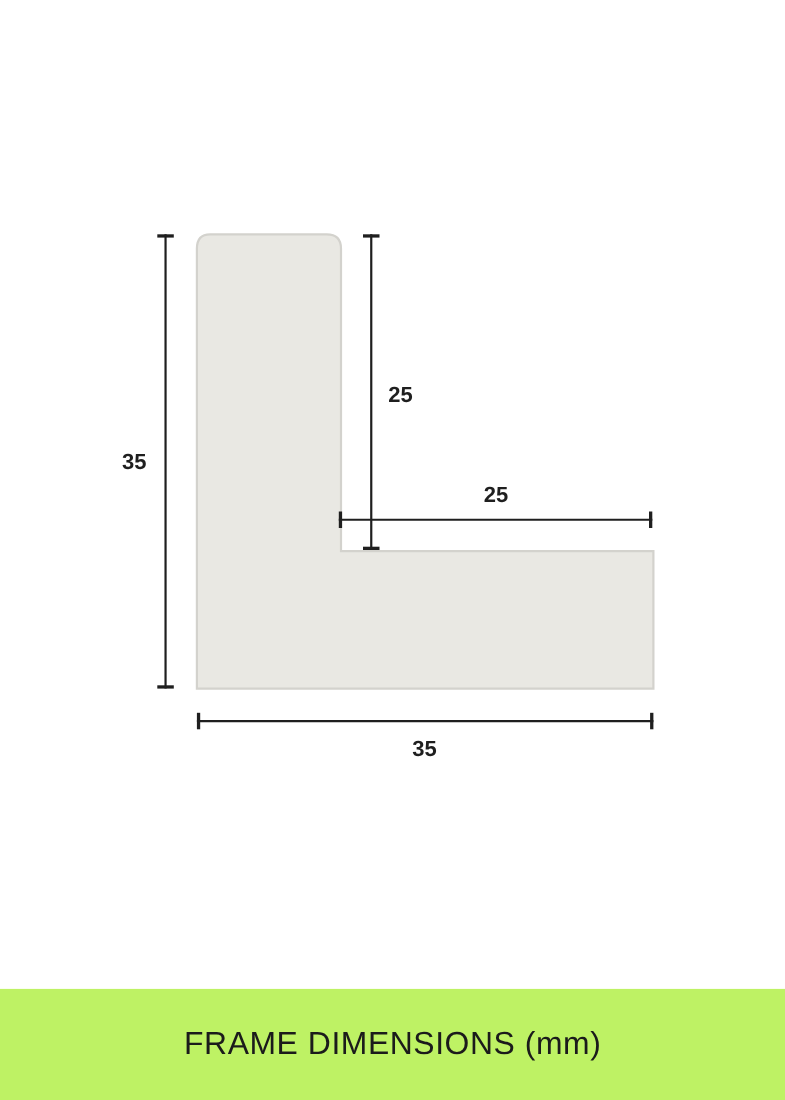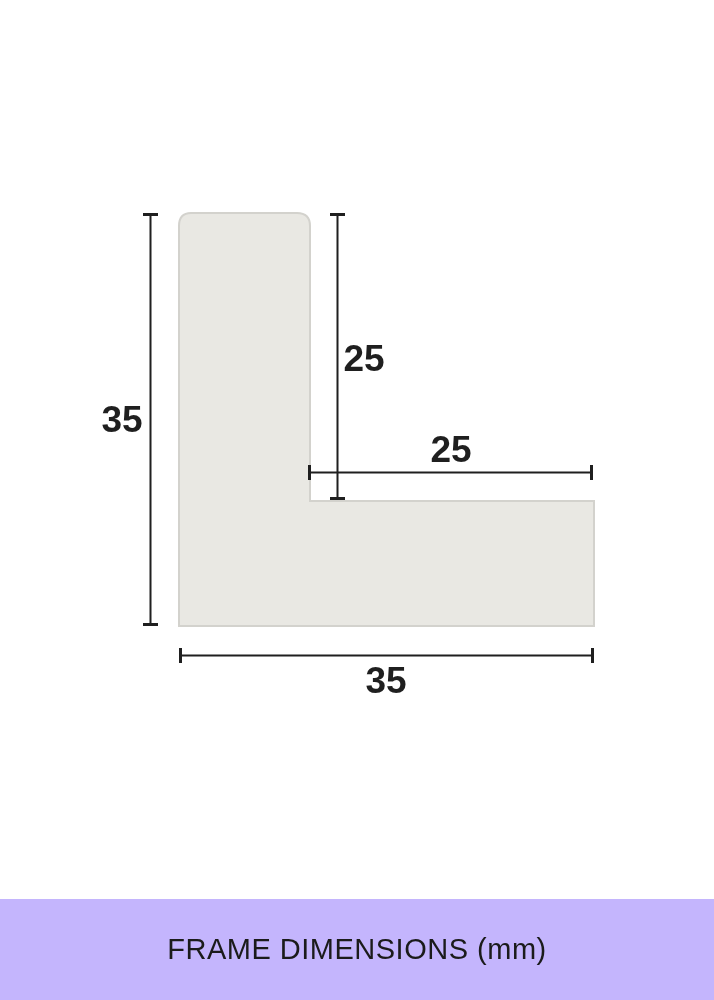--- a/index.html
+++ b/index.html
@@ -34,33 +34,33 @@
   .dim-cap {
     stroke: #1f1f1f;
     stroke-width: 3;
   }
   .dim-label {
     position: absolute;
     width: 60px;
     height: 40px;
     line-height: 40px;
     text-align: center;
-    font-size: 37px;
+    font-size: 20px;
     font-weight: bold;
     color: #1f1f1f;
     letter-spacing: 0;
     user-select: none;
   }
   .caption-band {
     position: absolute;
     left: 0;
     top: 899px;
     width: 714px;
     height: 101px;
-    background: #c4b5fd;
+    background: #bef264;
     display: flex;
     align-items: center;
     justify-content: center;
   }
   .caption-text {
     font-size: 29px;
     font-weight: normal;
     color: #1b1b1b;
     letter-spacing: 0.5px;
     white-space: nowrap;

